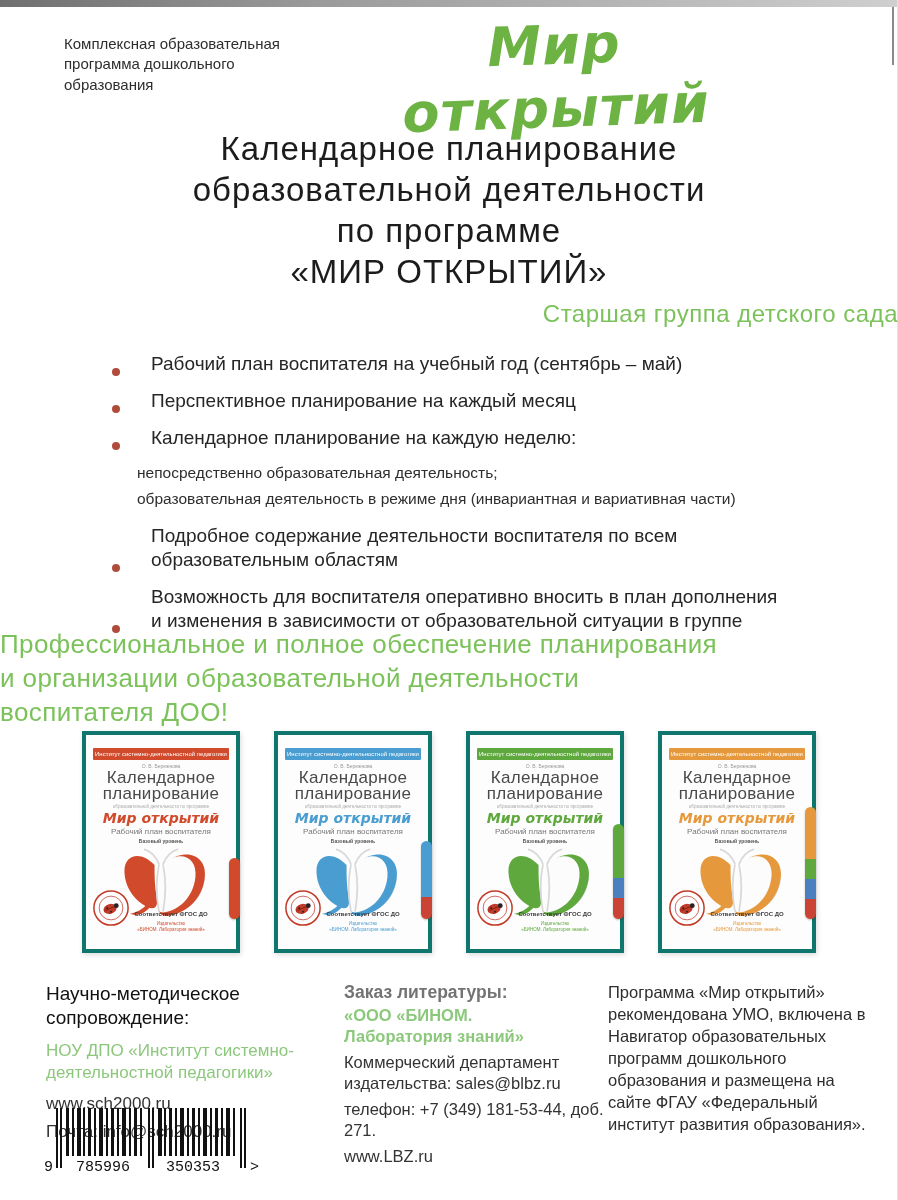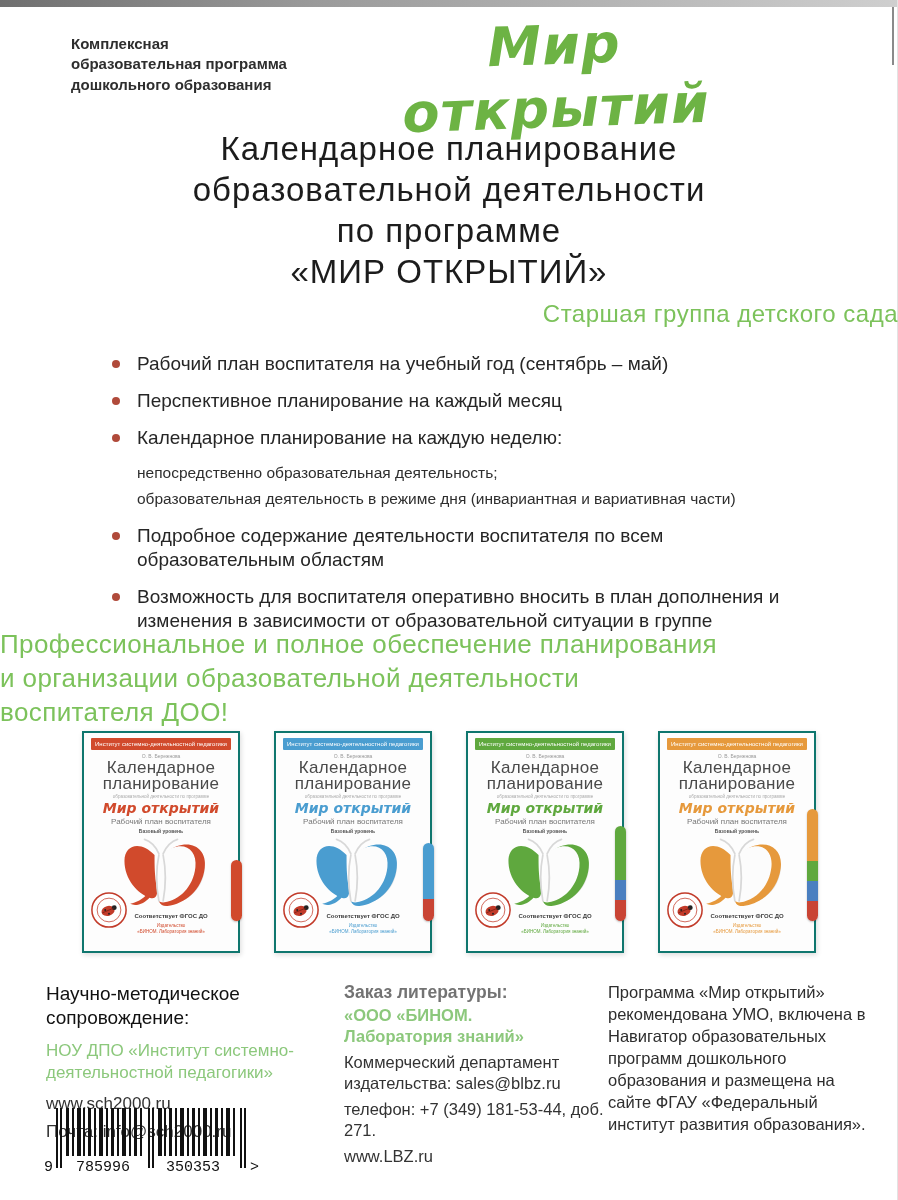--- a/index.html
+++ b/index.html
@@ -7,42 +7,42 @@
     width:898px;height:1200px;position:relative;overflow:hidden;
     background:#ffffff;color:#222;
     font-family:"Liberation Sans",sans-serif;
     --logo-green:#6db344;--accent-green:#7cc25b;--footer-green:#8cc87c;--bullet-red:#b04a3a;
   }
   .scan-top{position:absolute;top:0;left:0;right:0;height:7px;
     background:linear-gradient(90deg,#6f6f6f 0%,#9a9a9a 35%,#cfcfcf 100%);}
   .scan-right{position:absolute;top:7px;right:4px;width:2px;height:58px;background:#8a8a8a;}
   .page-edge{position:absolute;top:0;right:0;width:1px;height:100%;background:#e3e3e3;}
 
-  .program-label{position:absolute;left:71px;top:34px;width:218px;
-    font-size:15px;line-height:1.35;color:#2e2e2e;font-weight:bold;}
+  .program-label{position:absolute;left:64px;top:34px;width:218px;
+    font-size:15px;line-height:1.35;color:#2e2e2e;}
   .logo-script{position:absolute;left:340px;top:14px;width:430px;text-align:center;
     font-family:"DejaVu Sans",sans-serif;font-style:italic;font-weight:bold;
     font-size:54px;color:var(--logo-green);transform:rotate(-2deg);letter-spacing:1px;}
 
   .page-title{position:absolute;top:128px;left:0;width:100%;text-align:center;
     font-size:33px;line-height:41px;color:#1c1c1c;letter-spacing:1px;}
   .page-subtitle{position:absolute;top:300px;left:0;width:100%;text-align:right;
     font-size:24px;color:var(--accent-green);letter-spacing:.5px;}
 
   .features{position:absolute;top:352px;left:112px;width:668px;font-size:19px;color:#262626;}
-  .feature{display:flex;gap:17px;margin-bottom:13px;line-height:24px;}
+  .feature{display:flex;gap:31px;margin-bottom:13px;line-height:24px;align-items:flex-end;}
   .dot{width:8px;height:8px;border-radius:50%;background:var(--bullet-red);margin-top:8px;flex:none;}
   .feature-sub{margin:-3px 0 12px 25px;font-size:15.5px;line-height:26px;color:#2e2e2e;}
 
   .promo{position:absolute;top:627px;left:0;width:100%;text-align:left;
     color:var(--accent-green);font-size:26px;line-height:34px;letter-spacing:.4px;}
 
   .books-row{position:absolute;top:731px;left:82px;width:734px;display:flex;justify-content:space-between;}
-  .book{width:158px;height:222px;background:#fdfdfd;border:2px solid #0f766e;
-    box-shadow:1px 2px 5px rgba(0,0,0,.14);position:relative;padding:5px 7px;
+  .book{width:158px;height:222px;background:#fdfdfd;border:4px solid #0f766e;
+    box-shadow:1px 2px 5px rgba(0,0,0,.14);position:relative;padding:13px 7px;
     box-sizing:border-box;text-align:center;}
   .cover-banner{background:var(--accent);color:#fff;font-size:6px;line-height:1.1;
     padding:2.5px 1px;margin-bottom:3px;white-space:nowrap;overflow:hidden;border-radius:1px;}
   .cover-author{font-size:5px;color:#999;margin-bottom:1px;}
   .cover-title{font-size:17px;line-height:16px;color:#4a4a4a;letter-spacing:.3px;}
   .cover-small{font-size:4.5px;color:#aaa;margin:2px 0 1px;}
   .cover-script{font-size:14px;font-style:italic;font-weight:bold;color:var(--accent);
     font-family:"DejaVu Sans",sans-serif;}
   .cover-plan{font-size:8px;color:#777;margin-top:1px;}
   .cover-level{font-size:5px;font-weight:bold;color:#555;margin-top:2px;}

